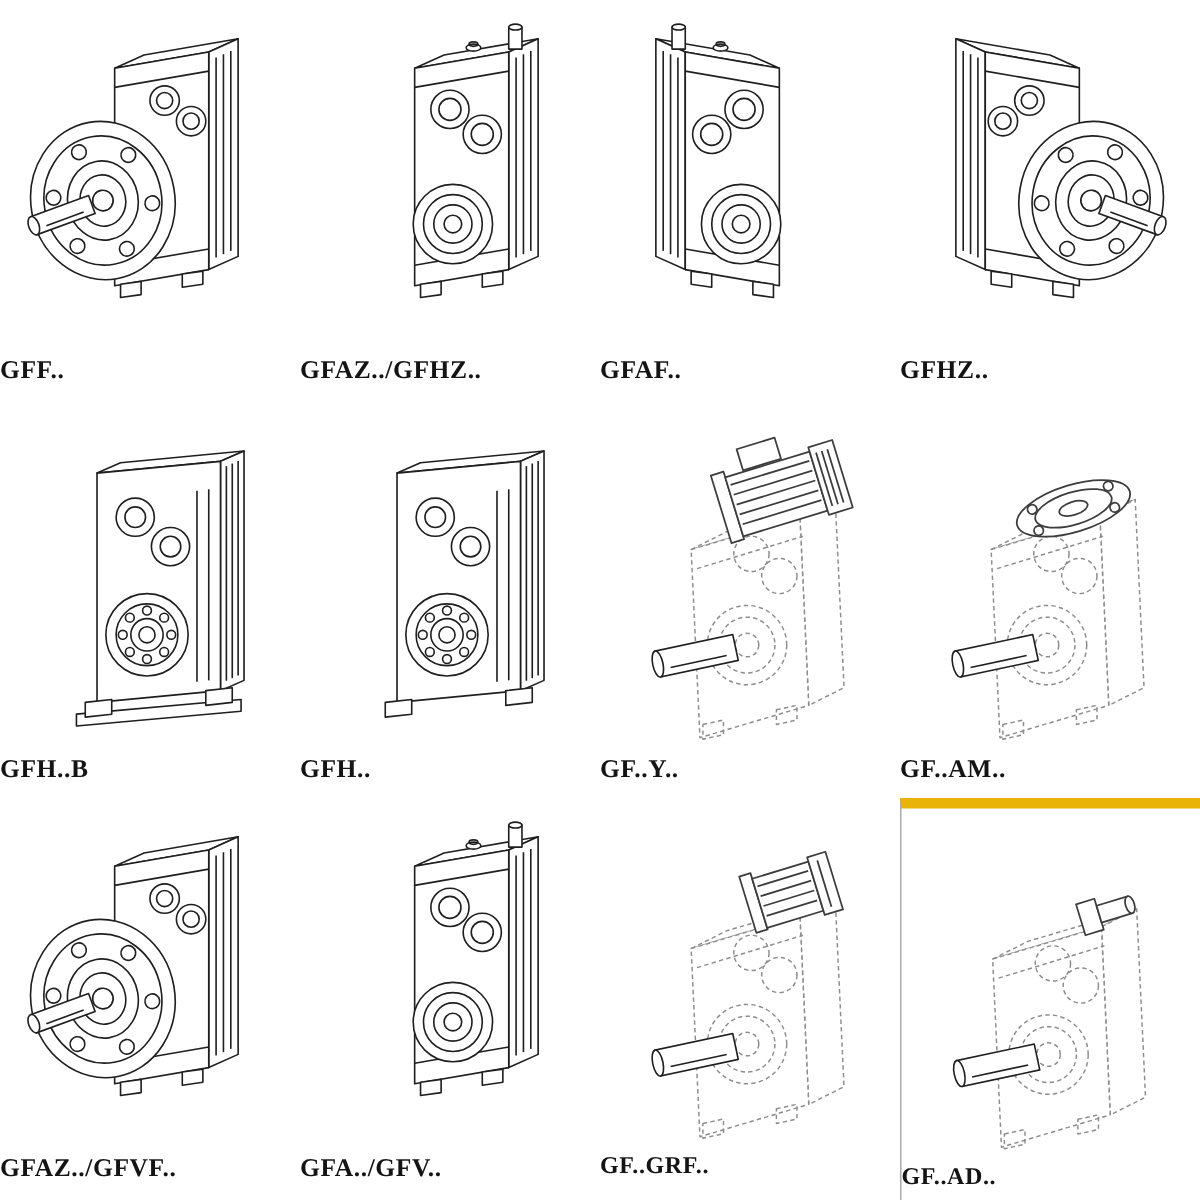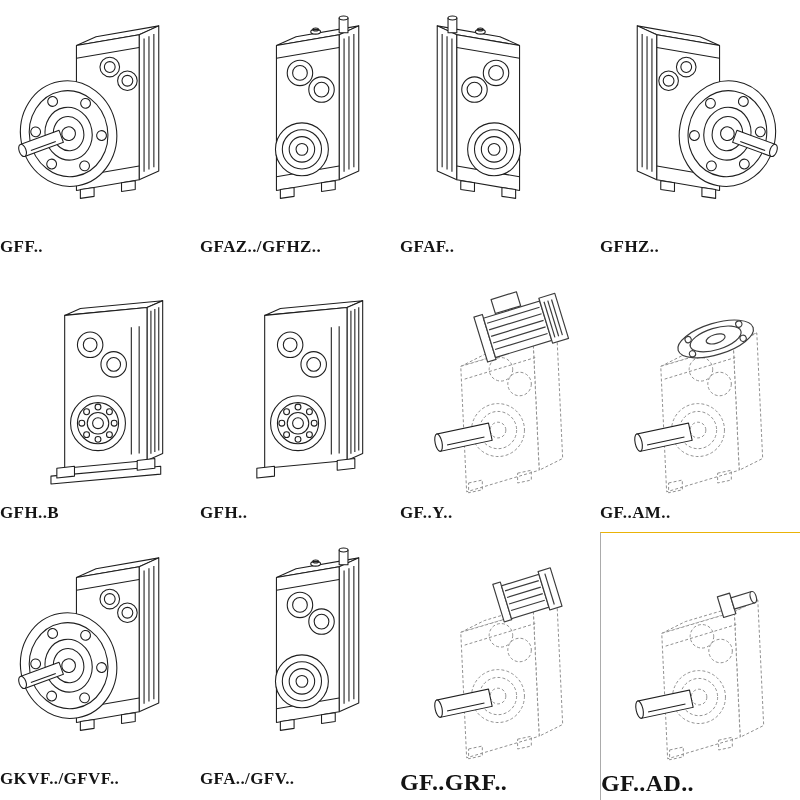--- a/index.html
+++ b/index.html
@@ -2,22 +2,22 @@
 <html><head>
 <meta charset="utf-8">
 <style>
   html,body{margin:0;padding:0}
   body{width:800px;height:800px;background:#ffffff;overflow:hidden}
   .grid{display:grid;grid-template-columns:repeat(4,200px);grid-template-rows:266px 266px 268px;width:800px;height:800px}
   figure.cell{margin:0;padding:2px 0 0;display:flex;flex-direction:column;align-items:flex-start}
   .draw{width:196px;height:232px;flex:0 0 auto;display:block}
   .lbl{font-family:"Liberation Serif","DejaVu Serif",serif;font-weight:700;font-size:17px;
        letter-spacing:.4px;color:#141414;text-align:center;line-height:1;padding-top:4px;white-space:nowrap}
-  .cell:nth-child(11) .lbl,.cell:nth-child(12) .lbl{font-size:24px}
-  .cell:nth-child(12){border-left:1px solid #ababab;border-top:1px solid #eab308}
+  .cell:nth-child(11) .lbl,.cell:nth-child(12) .lbl{font-size:16px}
+  .cell:nth-child(12){border-left:1px solid #ababab;border-top:7px solid #eab308}
 </style>
 </head>
 <body>
 
 <div class="grid">
   <figure class="cell">
     <svg class="draw" viewBox="0 0 200 236">
         <g>
           <polygon stroke="#1f1f1f" stroke-width="1.1" fill="#fff" stroke-linejoin="round" points="78,44 98,35 162,24 142,33"></polygon>
           <polygon stroke="#1f1f1f" stroke-width="1.1" fill="#fff" stroke-linejoin="round" points="142,33 162,24 162,172 142,181"></polygon>
@@ -318,21 +318,21 @@
             <ellipse stroke="#1f1f1f" stroke-width="1.1" fill="none" stroke-linejoin="round" cx="0" cy="0" rx="15.5" ry="17.5"></ellipse>
             <circle stroke="#1f1f1f" stroke-width="1.1" fill="none" stroke-linejoin="round" cx="0" cy="0" r="7"></circle>
           </g>
           <g transform="translate(70 134) rotate(160)">
             <rect stroke="#1f1f1f" stroke-width="1.1" fill="#fff" stroke-linejoin="round" x="8" y="-6.5" width="42" height="13"></rect>
             <ellipse stroke="#1f1f1f" stroke-width="1.1" fill="#fff" stroke-linejoin="round" cx="50" cy="0" rx="3.5" ry="6.5"></ellipse>
             <line stroke="#1f1f1f" stroke-width="1.1" fill="none" stroke-linejoin="round" x1="15" y1="-2.9250000000000003" x2="42" y2="-2.9250000000000003"></line>
           </g>
         </g>
       </svg>
-    <figcaption class="lbl">GKVF../GFVF..</figcaption>
+    <figcaption class="lbl">GFAZ../GFVF..</figcaption>
   </figure>
   <figure class="cell">
     <svg class="draw" viewBox="0 0 200 236">
         <g>
           <polygon stroke="#1f1f1f" stroke-width="1.1" fill="#fff" stroke-linejoin="round" points="78,44 98,35 162,24 142,33"></polygon>
           <polygon stroke="#1f1f1f" stroke-width="1.1" fill="#fff" stroke-linejoin="round" points="142,33 162,24 162,172 142,181"></polygon>
           <line stroke="#1f1f1f" stroke-width="1.1" fill="none" stroke-linejoin="round" x1="147" y1="36.75" x2="147" y2="172.75"></line>
           <line stroke="#1f1f1f" stroke-width="1.1" fill="none" stroke-linejoin="round" x1="152" y1="34.5" x2="152" y2="170.5"></line>
           <line stroke="#1f1f1f" stroke-width="1.1" fill="none" stroke-linejoin="round" x1="157" y1="32.25" x2="157" y2="168.25"></line>
           <polygon stroke="#1f1f1f" stroke-width="1.1" fill="#fff" stroke-linejoin="round" points="78,44 142,33 142,181 78,192"></polygon>

